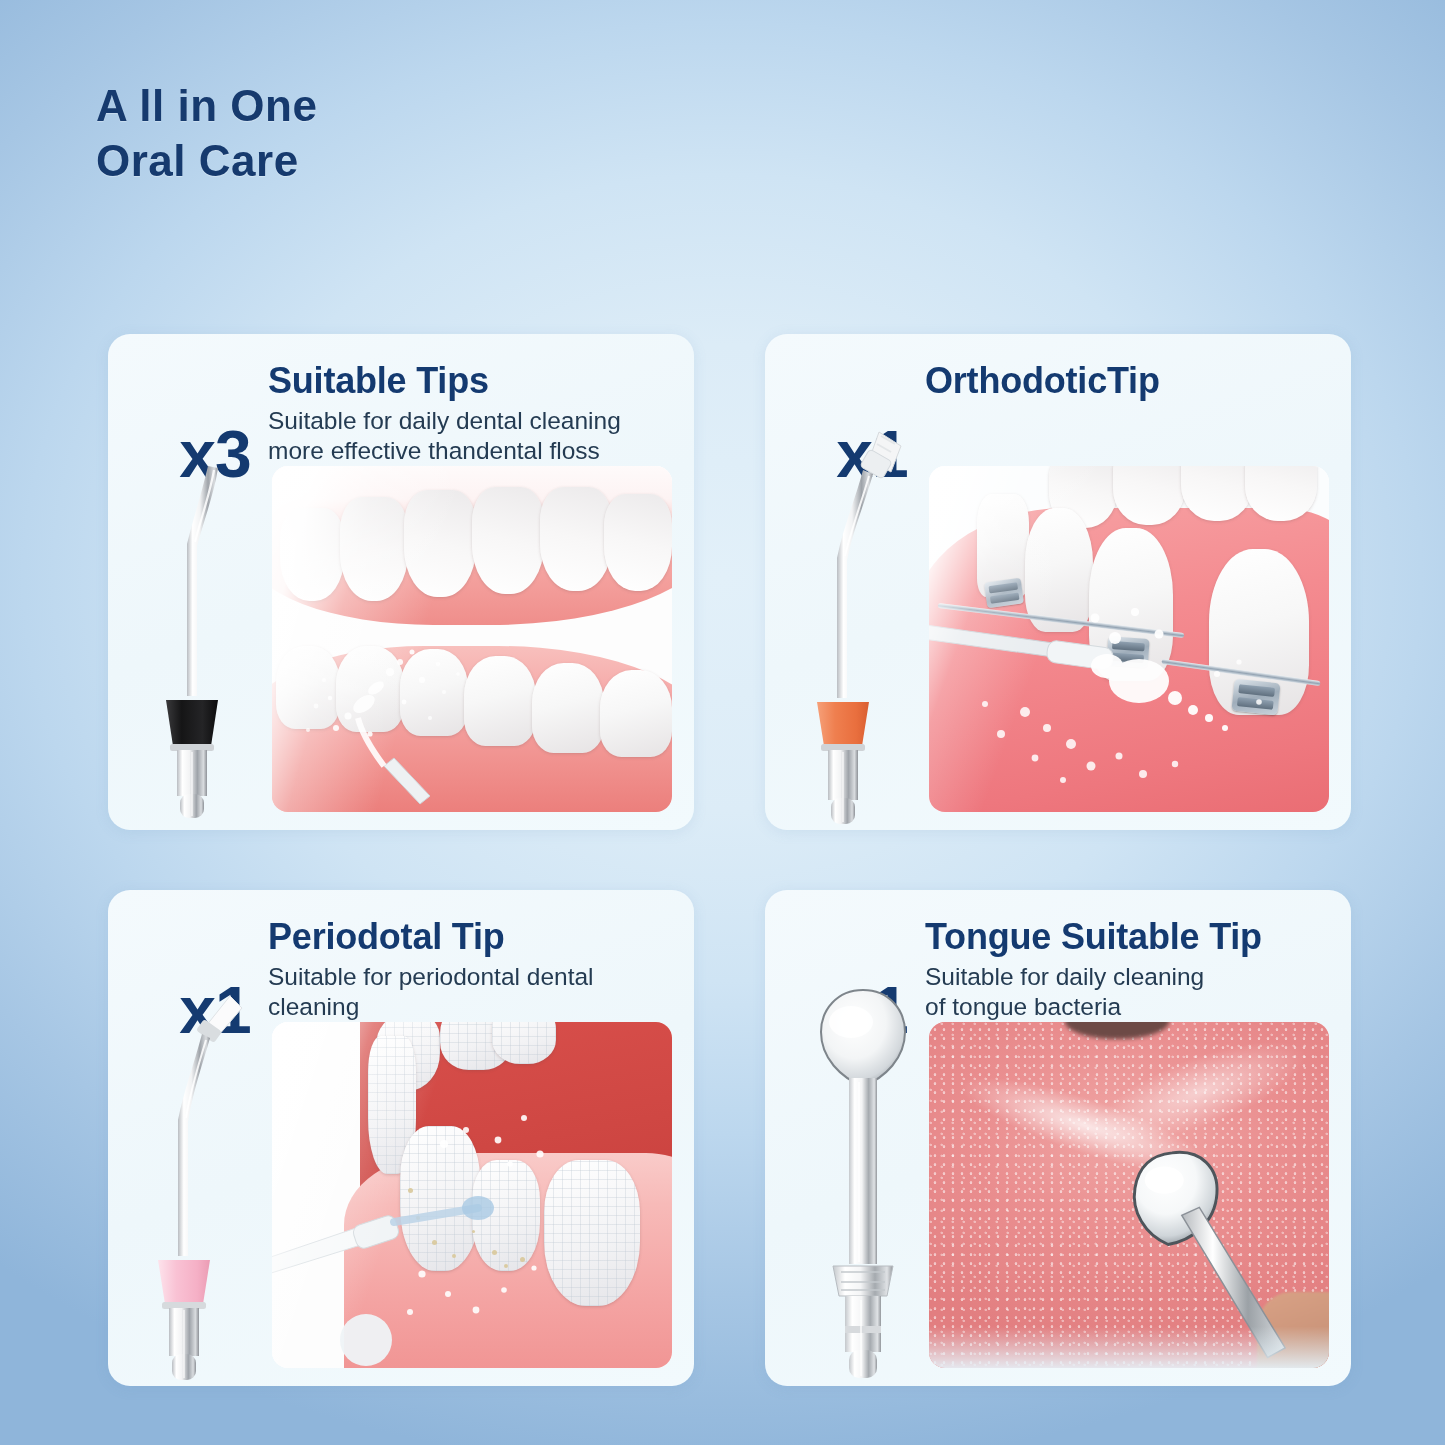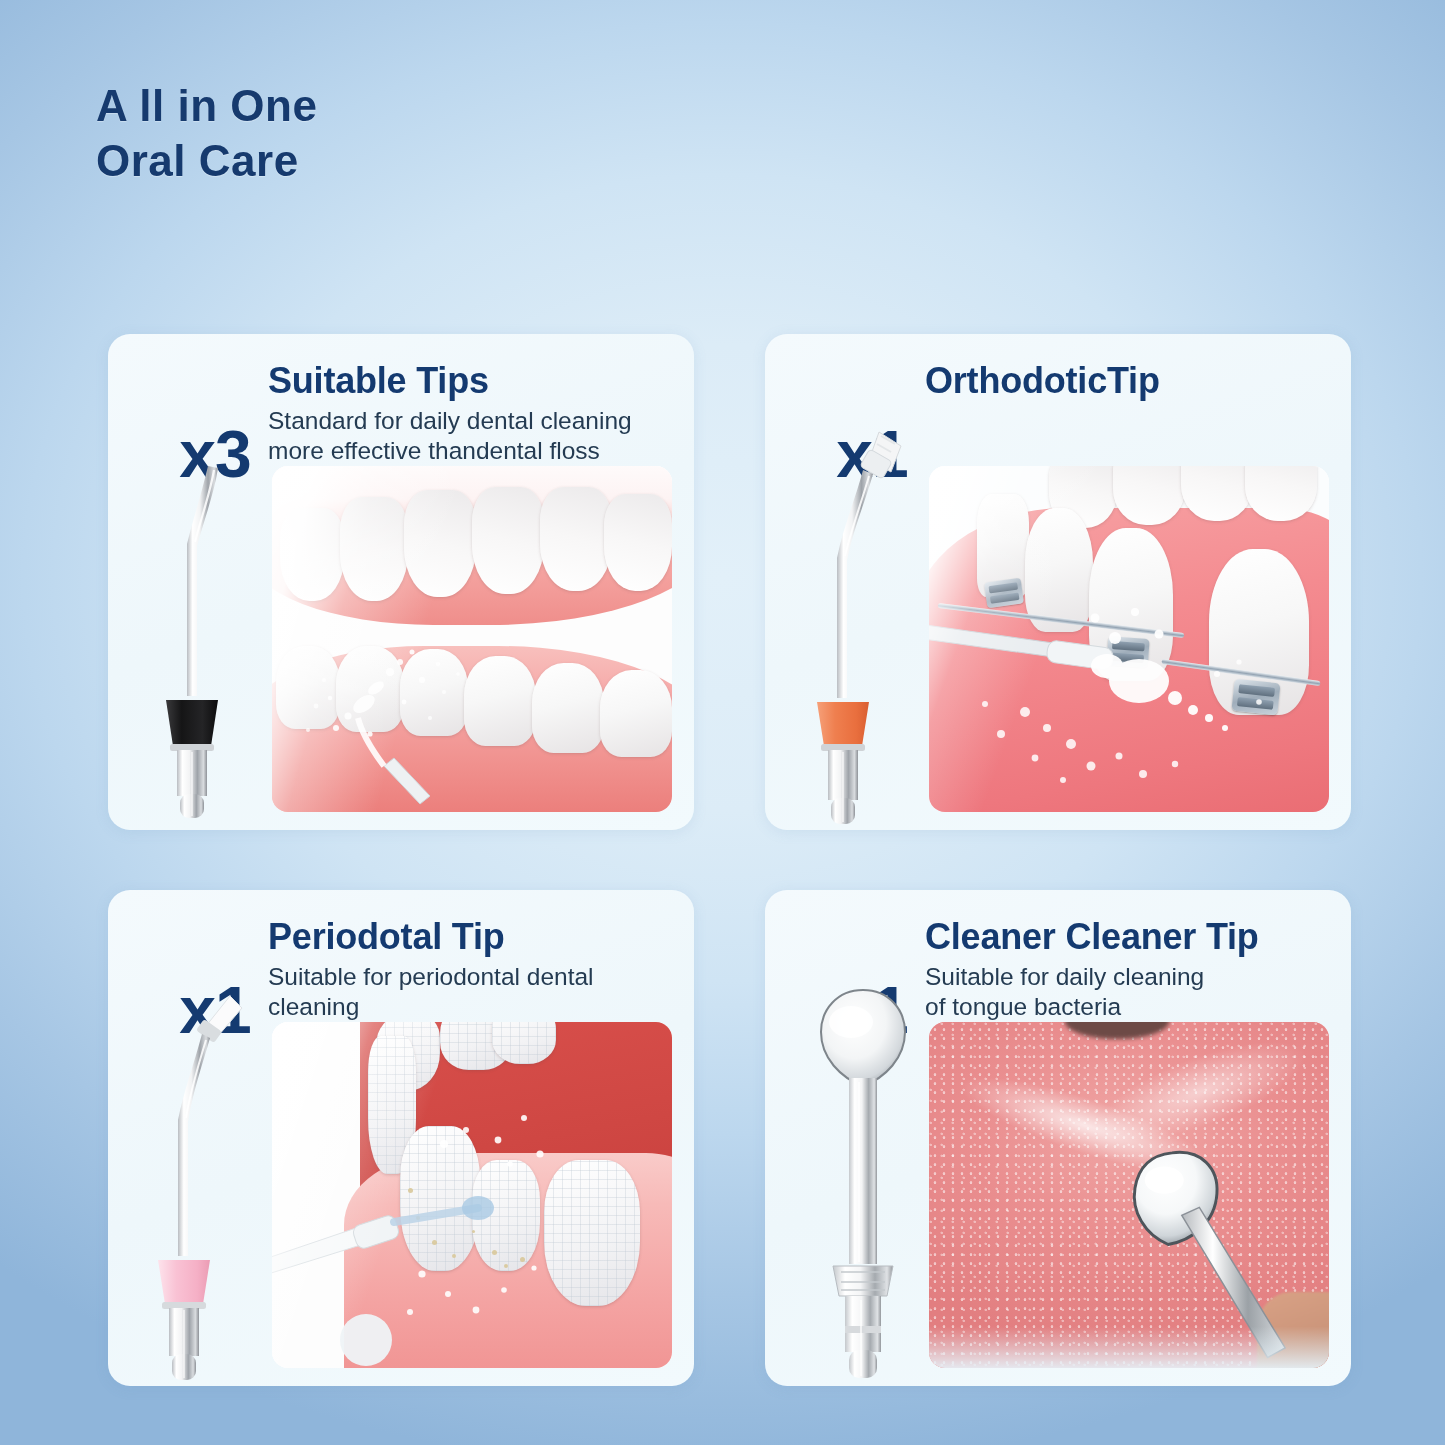--- a/index.html
+++ b/index.html
@@ -175,21 +175,21 @@
 <body>
 
 <div id="root">
 
   <div class="title">A ll in One
 Oral Care</div>
 
   <div class="card" id="card-0">
     <div class="qty">x3</div>
     <div class="ttl">Suitable Tips</div>
-    <div class="desc">Standard for daily dental cleaning
+    <div class="desc">Suitable for daily dental cleaning
 more effective thandental floss</div>
 
     <div class="tipwrap">
       <svg viewBox="0 0 124 360" width="124" height="360">
         <defs>
           <linearGradient id="chrome1" x1="0" y1="0" x2="1" y2="0">
             <stop offset="0%" stop-color="#b9bdc2"></stop>
             <stop offset="18%" stop-color="#ffffff"></stop>
             <stop offset="42%" stop-color="#f2f3f4"></stop>
             <stop offset="68%" stop-color="#9ea3a9"></stop>
@@ -449,21 +449,21 @@
           </g>
           <circle cx="94" cy="318" r="26" fill="#eef3f7" opacity=".95"></circle>
         </svg>
       </div>
       <div class="fade" style="background:linear-gradient(108deg,#ffffff 0%,rgba(255,255,255,.92) 8%,rgba(255,255,255,.3) 20%,rgba(255,255,255,0) 36%);"></div>
     </div>
   </div>
 
   <div class="card" id="card-3">
     <div class="qty">x1</div>
-    <div class="ttl">Cleaner Cleaner Tip</div>
+    <div class="ttl">Tongue Suitable Tip</div>
     <div class="desc">Suitable for daily cleaning
 of tongue bacteria</div>
 
     <div class="tipwrap tall">
       <svg viewBox="0 0 124 400" width="124" height="400">
         <defs>
           <linearGradient id="chrome4" x1="0" y1="0" x2="1" y2="0">
             <stop offset="0%" stop-color="#c4c8cc"></stop>
             <stop offset="20%" stop-color="#ffffff"></stop>
             <stop offset="46%" stop-color="#f4f5f6"></stop>

